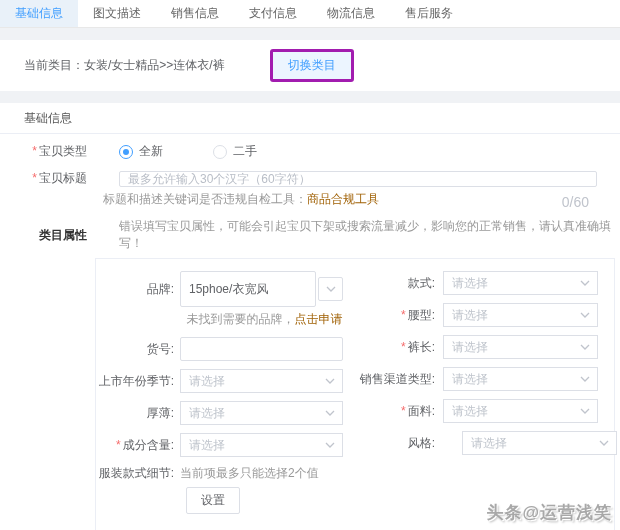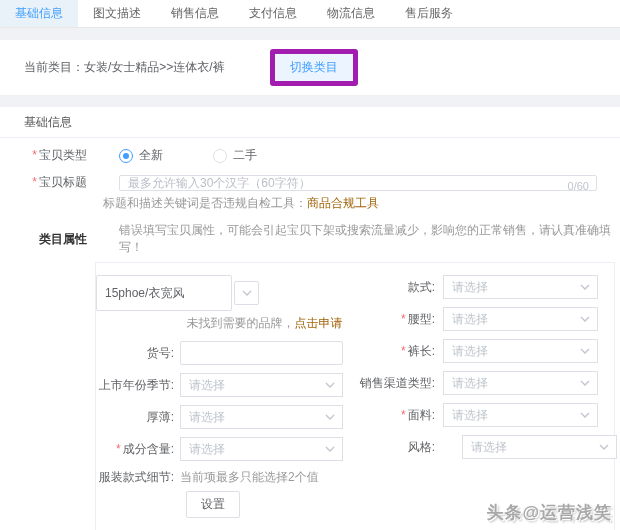--- a/index.html
+++ b/index.html
@@ -10,21 +10,21 @@
     position:relative; overflow:hidden;
   }
   
   .tabbar { display:flex; background:#fff; border-bottom:1px solid #e8e8e8; height:28px; }
   .tab { padding:0 15px; display:flex; align-items:center; color:#666; cursor:pointer; }
   .tab.active { background:#e9f1f9; color:#409eff; }
   
   .strip { height:12px; background:#f0f2f5; }
   .cat-band { background:#fff; padding:9px 0 9px 24px; display:flex; align-items:center; }
   .cat-text { color:#606266; }
-  .switch-btn { margin-left:45px; background:#ecf5ff; border:5px solid #a21caf; color:#409eff;
+  .switch-btn { margin-left:45px; background:#ecf5ff; border:3px solid #a21caf; color:#409eff;
     padding:5px 15px; border-radius:3px; font-size:12px; cursor:pointer; }
   
   .card { background:#fff; min-height:400px; }
   .card-header { padding:7px 24px 6px 24px; color:#555; border-bottom:1px solid #ebeef5; }
   .form { padding-top:9px; }
   .frow { display:flex; align-items:center; margin-bottom:10px;gap:24px; }
   .flabel { flex:0 0 95px; text-align:right; padding-right:8px; color:#606266; }
   .star { color:#f56c6c; margin-right:2px; }
   .bold-label { color:#333; font-weight:bold; }
   
@@ -37,21 +37,21 @@
   .checkbox { width:14px; height:14px; border:1px solid #dcdfe6; border-radius:2px;
     margin-right:8px; background:#fff; cursor:pointer; }
   .help-icon { width:15px; height:15px; border-radius:50%; background:#c6cad1; color:#fff;
     font-size:10px; display:inline-flex; align-items:center; justify-content:center;
     margin-left:8px; cursor:pointer; }
   
   .title-input-wrap { flex:1; margin-right:23px; position:relative; }
   .text-input { width:100%; height:16px; border:1px solid #dcdfe6; border-radius:2px;
     padding:0 38px 0 8px; font-size:12px; color:#606266; outline:none; }
   .text-input::placeholder { color:#b9bec7; }
-  .counter { position:absolute; right:8px; top:5px; color:#c0c4cc; font-size:11px; }
+  .counter { position:absolute; right:8px; top:23px; color:#c0c4cc; font-size:14px; }
   .helper { margin:4px 0 0 103px; color:#999; }
   .helper a, .link { color:#a16207; text-decoration:none; cursor:pointer; }
   .warn-text { color:#999; }
   
   .attr-box { margin:6px 5px 0 95px; border:1px solid #ebeef5; display:flex;
     padding:12px 0 12px 0; }
   .attr-left { width:252px; }
   .attr-right { flex:1; }
   .arow { display:flex; align-items:center; margin-bottom:8px; }
   .alabel-l { flex:0 0 84px; text-align:right; padding-right:6px; color:#606266; }
@@ -145,20 +145,21 @@
 
     <div class="frow" style="margin:10px 0 0 0;">
       <div class="flabel bold-label"><span class="star"></span><span>类目属性</span></div>
       <div class="warn-text">错误填写宝贝属性，可能会引起宝贝下架或搜索流量减少，影响您的正常销售，请认真准确填写！</div>
     </div>
 
     <div class="attr-box">
 
       <div class="attr-left">
         <div class="arow" style="margin-bottom:0;">
+          <div class="alabel-l"><span class="star"></span><span>品牌:</span></div>
           <div class="brand-wrap">
             <div class="brand-input">
                 <span>15phoe/衣宽风</span>
               </div>
             <div class="brand-arrow">
               <span class="chev">
                   <svg width="10" height="10" viewBox="0 0 10 10">
                     <polyline points="1,3 5,7 9,3" fill="none" stroke="#c0c4cc" stroke-width="1.3"></polyline>
                   </svg>
                 </span>

